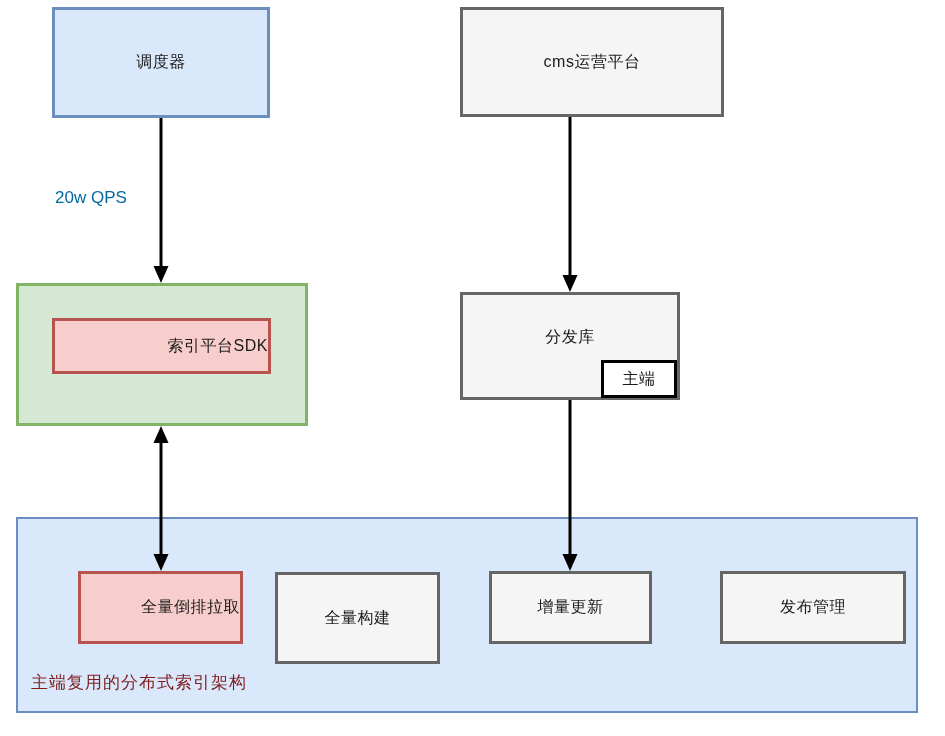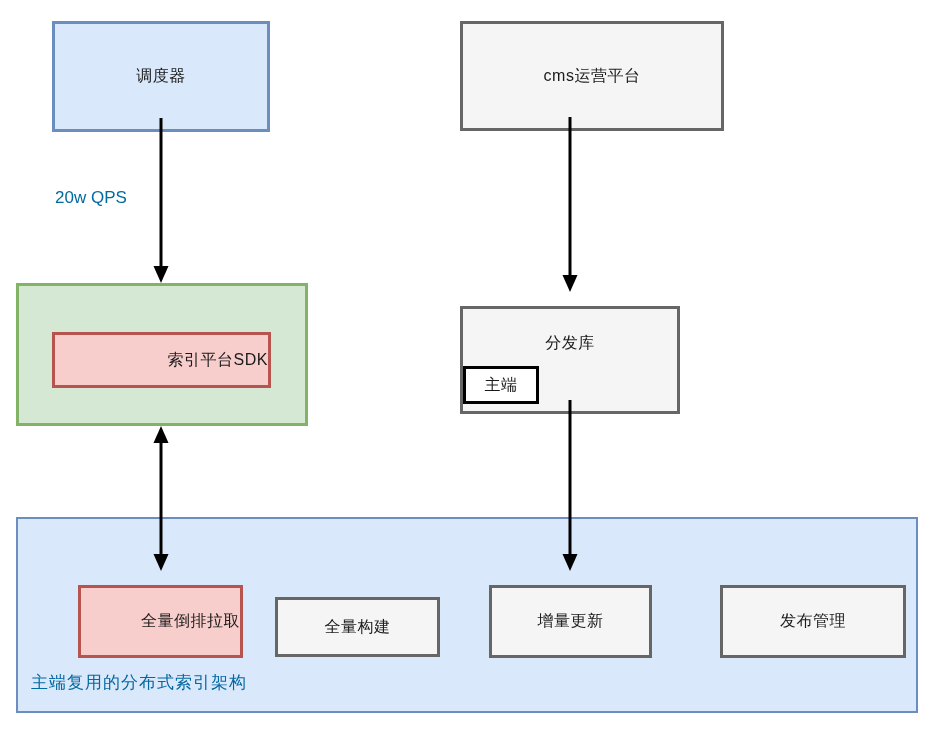--- a/index.html
+++ b/index.html
@@ -13,21 +13,20 @@
     background:var(--background,#ffffff);
     overflow:hidden;
   }
   .node{
     position:absolute;
     display:flex;align-items:center;justify-content:center;
     box-sizing:border-box;
     font-size:16px;color:#1a1a1a;
     text-align:center;
     letter-spacing:0.5px;
-    margin-top:14px;
   }
   .blue{background:var(--blue-fill);border:3px solid var(--blue-border);}
   .gray{background:var(--gray-fill);border:3px solid var(--gray-border);}
   .green{background:var(--green-fill);border:3px solid var(--green-border);}
   .red{background:var(--red-fill);border:3px solid var(--red-border);justify-content:flex-end;}
   .container-blue{
     position:absolute;box-sizing:border-box;
     background:var(--blue-fill);
     border:2px solid var(--blue-border);
   }
@@ -35,36 +34,35 @@
     display:flex;align-items:center;justify-content:center;
     box-sizing:border-box;
     width:76px;height:38px;
     background:var(--inner-fill);
     border:3px solid var(--inner-border);
     font-size:16px;color:#1a1a1a;
   }
   .dist-title{
     text-align:center;
     font-size:16px;color:#1a1a1a;
-    padding-top:24px;
+    padding-top:32px;
     letter-spacing:0.5px;
   }
   .dist-row{
     display:flex;justify-content:flex-end;gap:8px;
     margin-top:12px;
-    flex-direction:column;
   }
   .edge-label{
     position:absolute;
     font-size:17px;color:#0369a1;
     white-space:nowrap;
   }
   .container-caption{
     position:absolute;
-    font-size:17px;color:#0369a1;
+    font-size:17px;color:#7f1d1d;
     letter-spacing:1px;
     white-space:nowrap;
   }
   svg.arrows{
     position:absolute;left:0;top:0;
     pointer-events:none;
   }
   svg.arrows line{stroke:var(--arrow);stroke-width:3;}
   svg.arrows polygon{fill:var(--arrow);}
 </style>
@@ -97,21 +95,21 @@
       </div>
     </div>
   </div>
 
   <div class="container-blue" style="left:16px;top:517px;width:902px;height:196px;">
 
     <div class="node red" style="left:60px;top:52px;width:165px;height:73px;">
       <span>全量倒排拉取</span>
     </div>
 
-    <div class="node gray" style="left:257px;top:64px;width:165px;height:60px;">
+    <div class="node gray" style="left:257px;top:53px;width:165px;height:92px;">
       <span>全量构建</span>
     </div>
 
     <div class="node gray" style="left:471px;top:52px;width:163px;height:73px;">
       <span>增量更新</span>
     </div>
 
     <div class="node gray" style="left:702px;top:52px;width:186px;height:73px;">
       <span>发布管理</span>
     </div>

